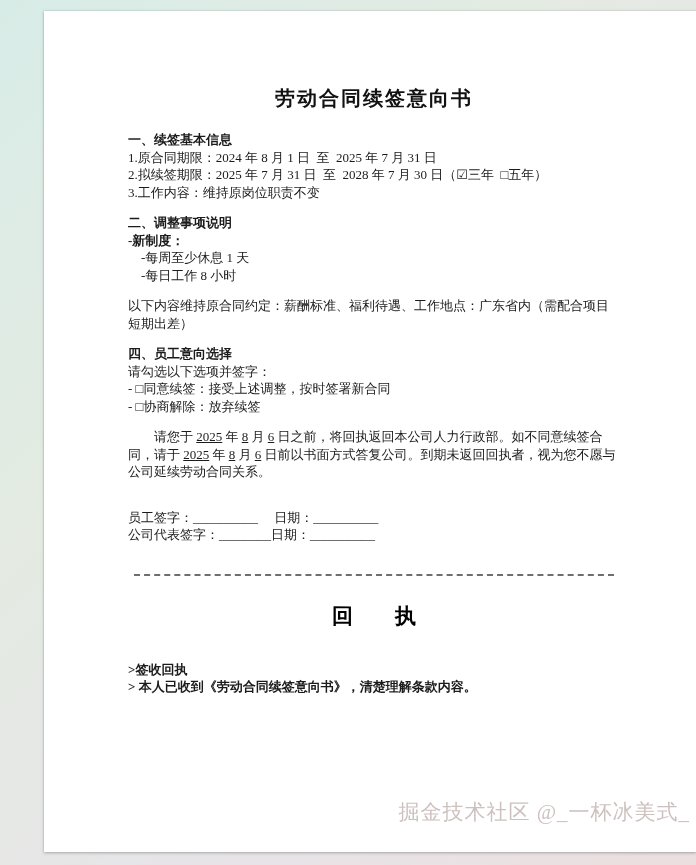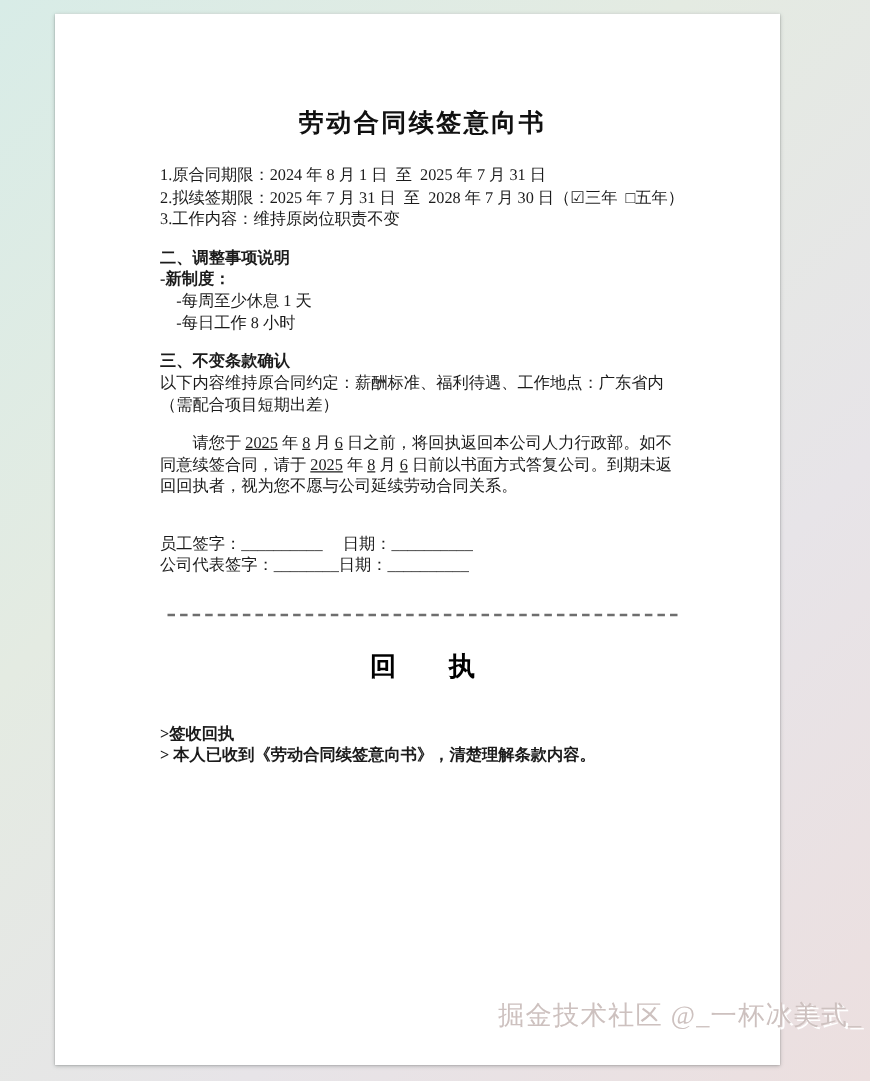--- a/index.html
+++ b/index.html
@@ -13,21 +13,21 @@
   .bg {
     position: relative;
     width: 696px;
     height: 865px;
     background: linear-gradient(135deg, #d8ece7 0%, #e4ebe2 35%, #e7e4e8 68%, #ecdfdf 100%);
   }
   .page {
     position: absolute;
     left: 44px;
     top: 11px;
-    width: 580px;
+    width: 652px;
     height: 841px;
     background: #ffffff;
     box-shadow: 0 1px 3px rgba(60,70,70,0.35), 0 0 1px rgba(60,70,70,0.3);
     box-sizing: border-box;
     padding: 74px 76px 0 84px;
     color: #1b1b1b;
   }
   .doc-title {
     margin: 0 0 19px 0;
     text-align: center;
@@ -80,37 +80,43 @@
 </style>
 </head>
 <body>
 
 <div class="bg">
   <div class="page">
 
     <h1 class="doc-title">劳动合同续签意向书</h1>
 
     <div class="sec">
+      <div class="line sec-heading">一、续签基本信息</div>
       <div class="line">1.原合同期限：2024 年 8 月 1 日  至  2025 年 7 月 31 日</div>
       <div class="line">2.拟续签期限：2025 年 7 月 31 日  至  2028 年 7 月 30 日（☑三年  □五年）</div>
       <div class="line">3.工作内容：维持原岗位职责不变</div>
     </div>
 
     <div class="sec">
       <div class="line sec-heading">二、调整事项说明</div>
       <div class="line sec-heading">-新制度：</div>
       <div class="line indent1">-每周至少休息 1 天</div>
       <div class="line indent1">-每日工作 8 小时</div>
     </div>
 
     <div class="sec">
-      <div class="line sec-heading">三、不变条款确认</div>
       <div class="line">以下内容维持原合同约定：薪酬标准、福利待遇、工作地点：广东省内（需配合项目短期出差）</div>
     </div>
 
+    <div class="sec">
+      <div class="line sec-heading">四、员工意向选择</div>
+      <div class="line">请勾选以下选项并签字：</div>
+      <div class="line">- □同意续签：接受上述调整，按时签署新合同</div>
+      <div class="line">- □协商解除：放弃续签</div>
+    </div>
 
     <p class="line notice first-indent" style="margin:13px 0 0 0;"><span>请您于 </span><span class="u">2025</span><span> 年 </span><span class="u">8</span><span> 月 </span><span class="u">6</span><span> 日之前，将回执返回本公司人力行政部。如不同意续签合同，请于 </span><span class="u">2025</span><span> 年 </span><span class="u">8</span><span> 月 </span><span class="u">6</span><span> 日前以书面方式答复公司。到期未返回回执者，视为您不愿与公司延续劳动合同关系。</span></p>
 
     <div class="signatures">
       <div class="line">员工签字：__________ 　日期：__________</div>
       <div class="line">公司代表签字：________日期：__________</div>
     </div>
 
     <hr class="dashed-sep">
 

